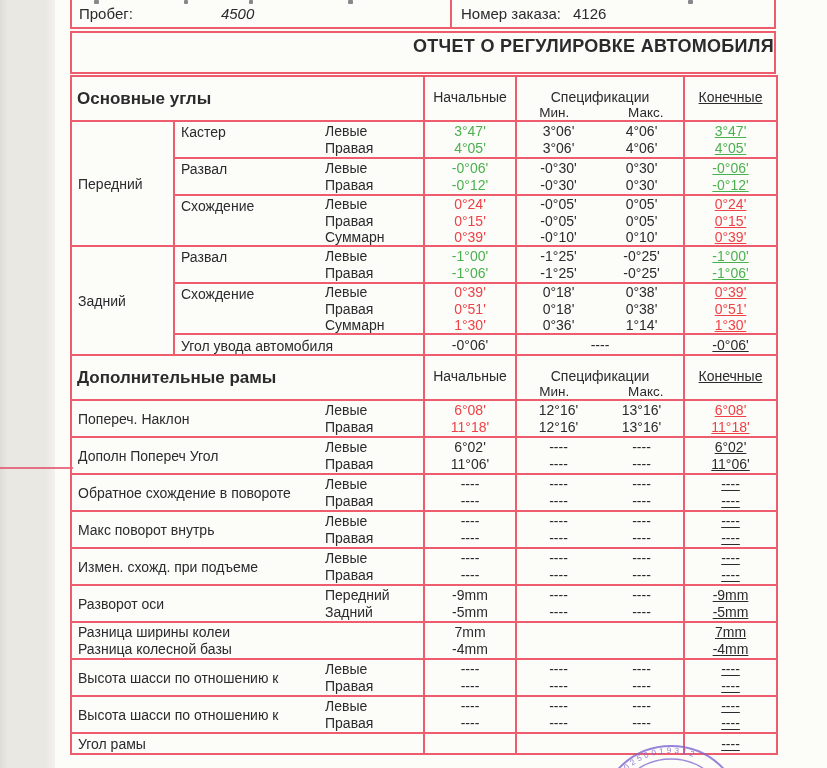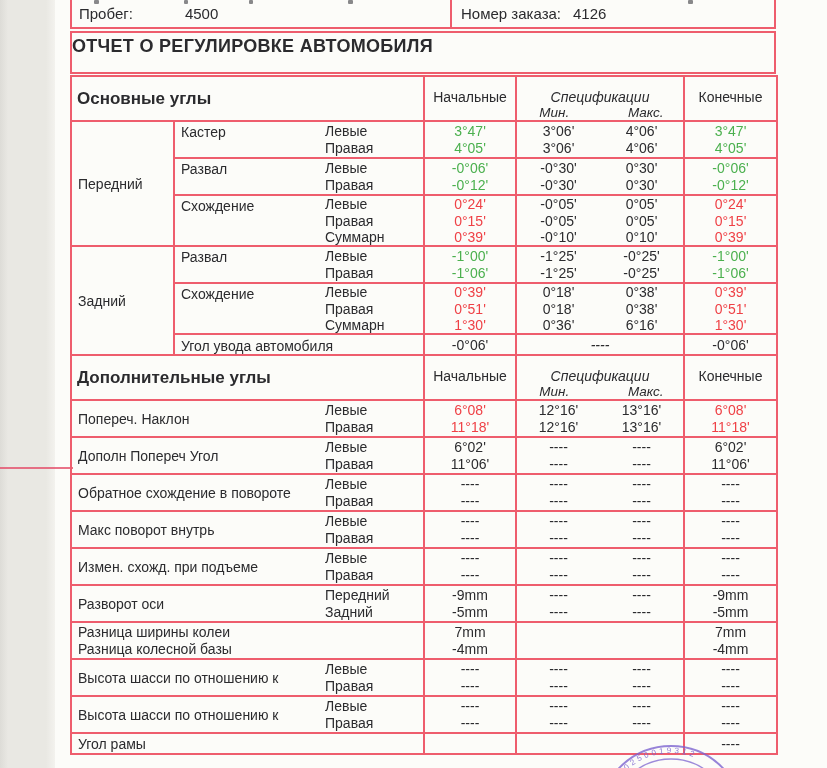--- a/index.html
+++ b/index.html
@@ -23,48 +23,48 @@
     background:linear-gradient(90deg,#dddcd7 0,var(--edge) 8px,var(--edge) 46px,#f3f2ee 55px);}
   .frag{position:absolute;top:0;height:4px;background:#4a4a4e;opacity:.65;border-radius:1px;}
   .artifact-line{position:absolute;top:467px;left:0;width:73px;height:2px;background:#e4506b;opacity:.8;}
 
   
   .meta-box{position:absolute;left:70px;top:-8px;width:706px;height:37px;
     border-left:2px solid var(--border);border-right:2px solid var(--border);
     border-bottom:2px solid var(--border);display:flex;}
   .meta-cell-left{width:380px;border-right:2px solid var(--border);display:flex;align-items:flex-end;padding:0 0 5px 7px;font-size:15px;}
   .meta-cell-right{flex:1;display:flex;align-items:flex-end;padding:0 0 5px 9px;font-size:15px;}
-  .meta-val-l{margin-left:52px;}
+  .meta-val-l{margin-left:88px;font-style:italic;}
   .meta-val-r{margin-left:12px;}
 
   
   .title-box{position:absolute;left:70px;top:31px;width:706px;height:43px;
-    border:2px solid var(--border);text-align:left;}
+    border:2px solid var(--border);text-align:right;}
   .title-main{font-size:18px;font-weight:bold;margin-top:3px;letter-spacing:.3px;}
   .title-sub{font-size:13px;margin-top:0px;}
 
   
   table.report{position:absolute;left:70px;top:75px;width:706px;
     border-collapse:collapse;table-layout:fixed;font-size:14px;color:var(--ink);}
   table.report{border:2px solid var(--border);}
   table.report td{height:18.5px;overflow:hidden;white-space:nowrap;}
   tr.hdr1 td{height:29px;}
   tr.hdr2 td{height:31px;}
   tr.rows3 td{height:17px;}
   tr.rowS td{height:21px;margin-left:41px;}
   tr.sec-row td{border-top:2px solid var(--border);border-bottom:2px solid var(--border);}
   tr.bt td{border-top:2px solid var(--border);}
   td.c-group{border-right:2px solid var(--border);vertical-align:middle;padding-left:6px;}
   td.c-param{vertical-align:top;padding:2px 0 0 6px;}
   td.c-label{vertical-align:middle;padding-left:6px;}
   td.c-side{padding-left:4px;}
   td.c-init{border-left:2px solid var(--border);border-right:2px solid var(--border);text-align:center;}
   td.c-min,td.c-max{text-align:center;}
-  td.c-final{border-left:2px solid var(--border);text-align:center;}
-  td.c-specm{border-left:2px solid var(--border);border-right:2px solid var(--border);text-align:center;font-style:italic;}
+  td.c-final{border-left:2px solid var(--border);text-align:center;text-decoration:underline;}
+  td.c-specm{border-left:2px solid var(--border);border-right:2px solid var(--border);text-align:center;}
   td.good{color:var(--good);}
   td.bad{color:var(--bad);}
   td.sec-title{font-size:17px;font-weight:bold;padding-left:5px;vertical-align:middle;}
   td.hcell{text-align:center;vertical-align:top;padding-top:12px;}
   .spec-sub{display:flex;margin-top:0px;gap:17px;}
   .spec-sub span{flex:1;text-align:center;font-size:13.5px;}
 
   
   .stamp-wrap{position:absolute;left:592px;top:739px;width:158px;height:29px;overflow:hidden;}
 </style>
@@ -200,31 +200,31 @@
         <td class="c-side">Правая</td>
         <td class="c-init val bad">0°51'</td>
         <td class="c-min">0°18'</td>
         <td class="c-max">0°38'</td>
         <td class="c-final val bad">0°51'</td>
       </tr>
       <tr class=" rows3">
         <td class="c-side">Суммарн</td>
         <td class="c-init val bad">1°30'</td>
         <td class="c-min">0°36'</td>
-        <td class="c-max">6°16'</td>
+        <td class="c-max">1°14'</td>
         <td class="c-final val bad">1°30'</td>
       </tr>
       <tr class="bt rowS">
         <td class="c-param c-label" colspan="2">Угол увода автомобиля</td>
         <td class="c-init val">-0°06'</td>
         <td class="c-specm" colspan="2">----</td>
         <td class="c-final val">-0°06'</td>
       </tr>
       <tr class="sec-row hdr2">
-        <td class="sec-title" colspan="3">Дополнительные углы</td>
+        <td class="sec-title" colspan="3">Дополнительные рамы</td>
         <td class="c-init hcell">Начальные</td>
         <td class="c-specm hcell" colspan="2">
           <div>Спецификации</div>
           <div class="spec-sub">
             <span>Мин.</span>
             <span>Макс.</span>
           </div>
         </td>
         <td class="c-final hcell">Конечные</td>
       </tr>

